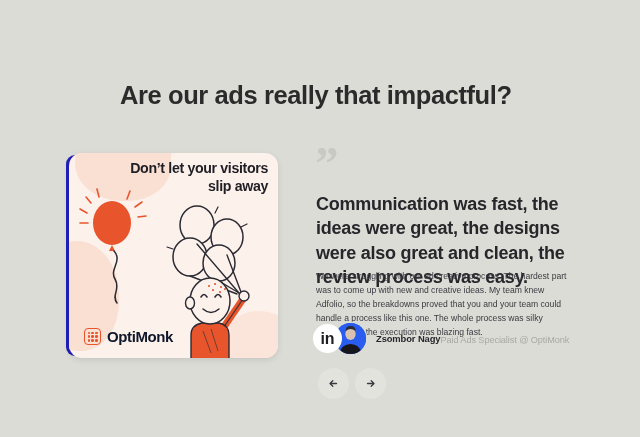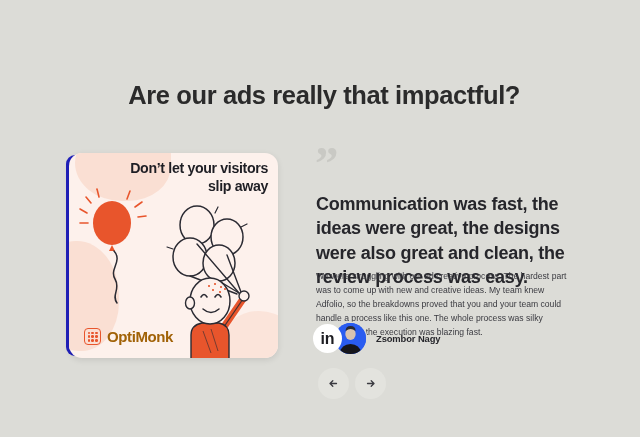--- a/index.html
+++ b/index.html
@@ -21,21 +21,21 @@
     height: 437px;
     background: #dcdcd7;
   }
 
   
   .headline {
     position: absolute;
     left: 120px;
     top: 62px;
     width: 400px;
-    text-align: right;
+    text-align: left;
     font-size: 25.5px;
     line-height: 1.28;
     font-weight: 700;
     letter-spacing: -0.4px;
     color: #2b2b2b;
   }
 
   
   .card-wrap {
     position: absolute;
@@ -136,21 +136,21 @@
     box-sizing: border-box;
   }
   .logo-dot {
     background: #e8552c;
     border-radius: 50%;
   }
   .logo-text {
     font-size: 15px;
     font-weight: 700;
     letter-spacing: -0.4px;
-    color: #a16207;
+    color: #0f172a;
   }
 
   
   .quote-glyph {
     position: absolute;
     left: 315px;
     top: 140px;
     font-size: 47px;
     line-height: 1;
     font-weight: 700;
@@ -367,20 +367,21 @@
     <div class="avatar">
       <svg viewBox="0 0 31 31" width="31" height="31">
         <rect width="31" height="31" fill="#2a5cf0"></rect>
         <ellipse cx="15.5" cy="11" rx="5.2" ry="6" fill="#d9c3b0"></ellipse>
         <path d="M10.6 8 q5 -4 10 0 q0 -5 -5 -5 q-5 0 -5 5z" fill="#2a2a33"></path>
         <path d="M4 31 q2.5 -10 11.5 -10 q9 0 11.5 10z" fill="#16161c"></path>
       </svg>
     </div>
     <div class="author-text">
       <span class="author-name">Zsombor Nagy</span>
+      <span class="author-role">Paid Ads Specialist @ OptiMonk</span>
     </div>
   </div>
 
   <div class="nav">
     <button class="nav-btn">
       <svg width="13" height="13" viewBox="0 0 13 13">
         <path d="M9.5 6.5 H3.2 M5.8 3.8 L3 6.5 L5.8 9.2" stroke="#3a3a40" stroke-width="1.3" fill="none" stroke-linecap="round" stroke-linejoin="round"></path>
       </svg>
     </button>
     <button class="nav-btn">

